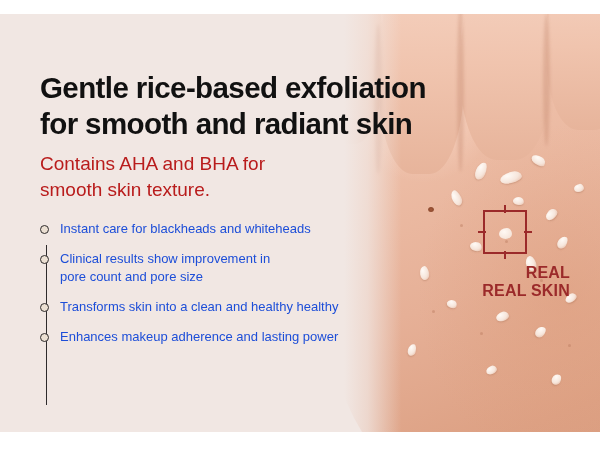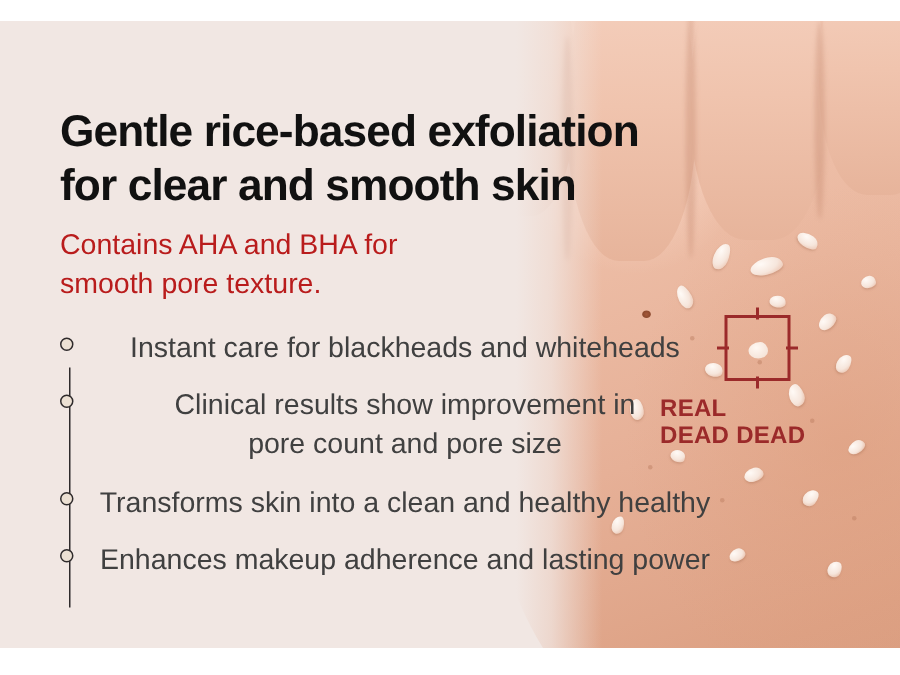--- a/index.html
+++ b/index.html
@@ -163,35 +163,34 @@
     width: 9px;
     height: 9px;
     border-radius: 50%;
     border: 1.5px solid #2f2b2c;
     background: #ece0d3;
     box-sizing: border-box;
     z-index: 2;
   }
   .feature-text {
     display: block;
-    font-size: 19px;
+    font-size: 13px;
     line-height: 1.38;
-    color: #404040;
+    color: #1d4ed8;
     white-space: pre-line;
-    text-align: center;
   }
 
   
   #dead-skin-callout {
     position: absolute;
     left: 440px;
     top: 196px;
     width: 130px;
     z-index: 6;
-    text-align: left;
+    text-align: right;
   }
   #crop-marker {
     position: relative;
     width: 44px;
     height: 44px;
     margin: 0 auto 10px auto;
     border: 2.2px solid #9b2a2a;
     box-sizing: border-box;
   }
   #crop-marker .tick {
@@ -263,26 +262,26 @@
       <div class="pore" style="left:268px; top:330px;"></div>
       <div class="pore" style="left:132px; top:296px;"></div>
 
       <div class="feather"></div>
     </div>
 
     <div id="text-col">
 
       <h1 id="headline">
         <span class="ln">Gentle rice-based exfoliation</span>
-        <span class="ln">for clear and smooth skin</span>
+        <span class="ln">for smooth and radiant skin</span>
       </h1>
 
       <p id="subhead">
         <span class="ln">Contains AHA and BHA for</span>
-        <span class="ln">smooth pore texture.</span>
+        <span class="ln">smooth skin texture.</span>
       </p>
 
       <div id="feature-list">
         <div id="timeline-rail"></div>
 
         <div class="feature-item">
           <span class="bullet-dot"></span>
           <span class="feature-text">Instant care for blackheads and whiteheads</span>
         </div>
 
@@ -307,18 +306,18 @@
     <div id="dead-skin-callout">
       <div id="crop-marker">
         <span class="tick top"></span>
         <span class="tick bottom"></span>
         <span class="tick left"></span>
         <span class="tick right"></span>
         <span class="inner-flake"></span>
       </div>
       <div id="callout-label">
         <span class="ln">REAL</span>
-        <span class="ln">DEAD DEAD</span>
+        <span class="ln">REAL SKIN</span>
       </div>
     </div>
 
   </div>
 </div>
 
 </body></html>

